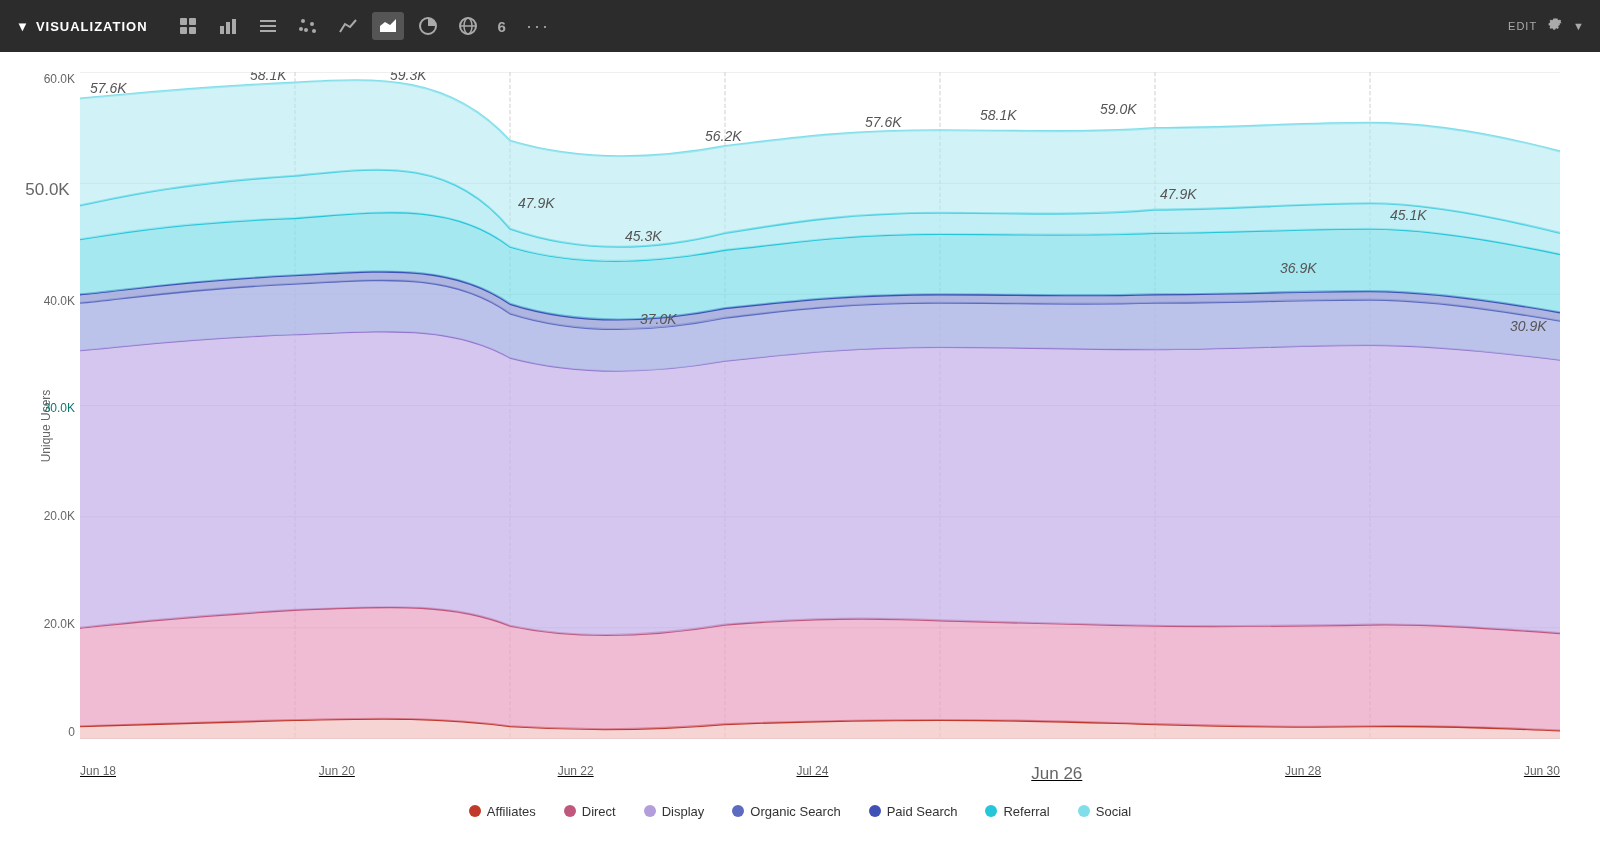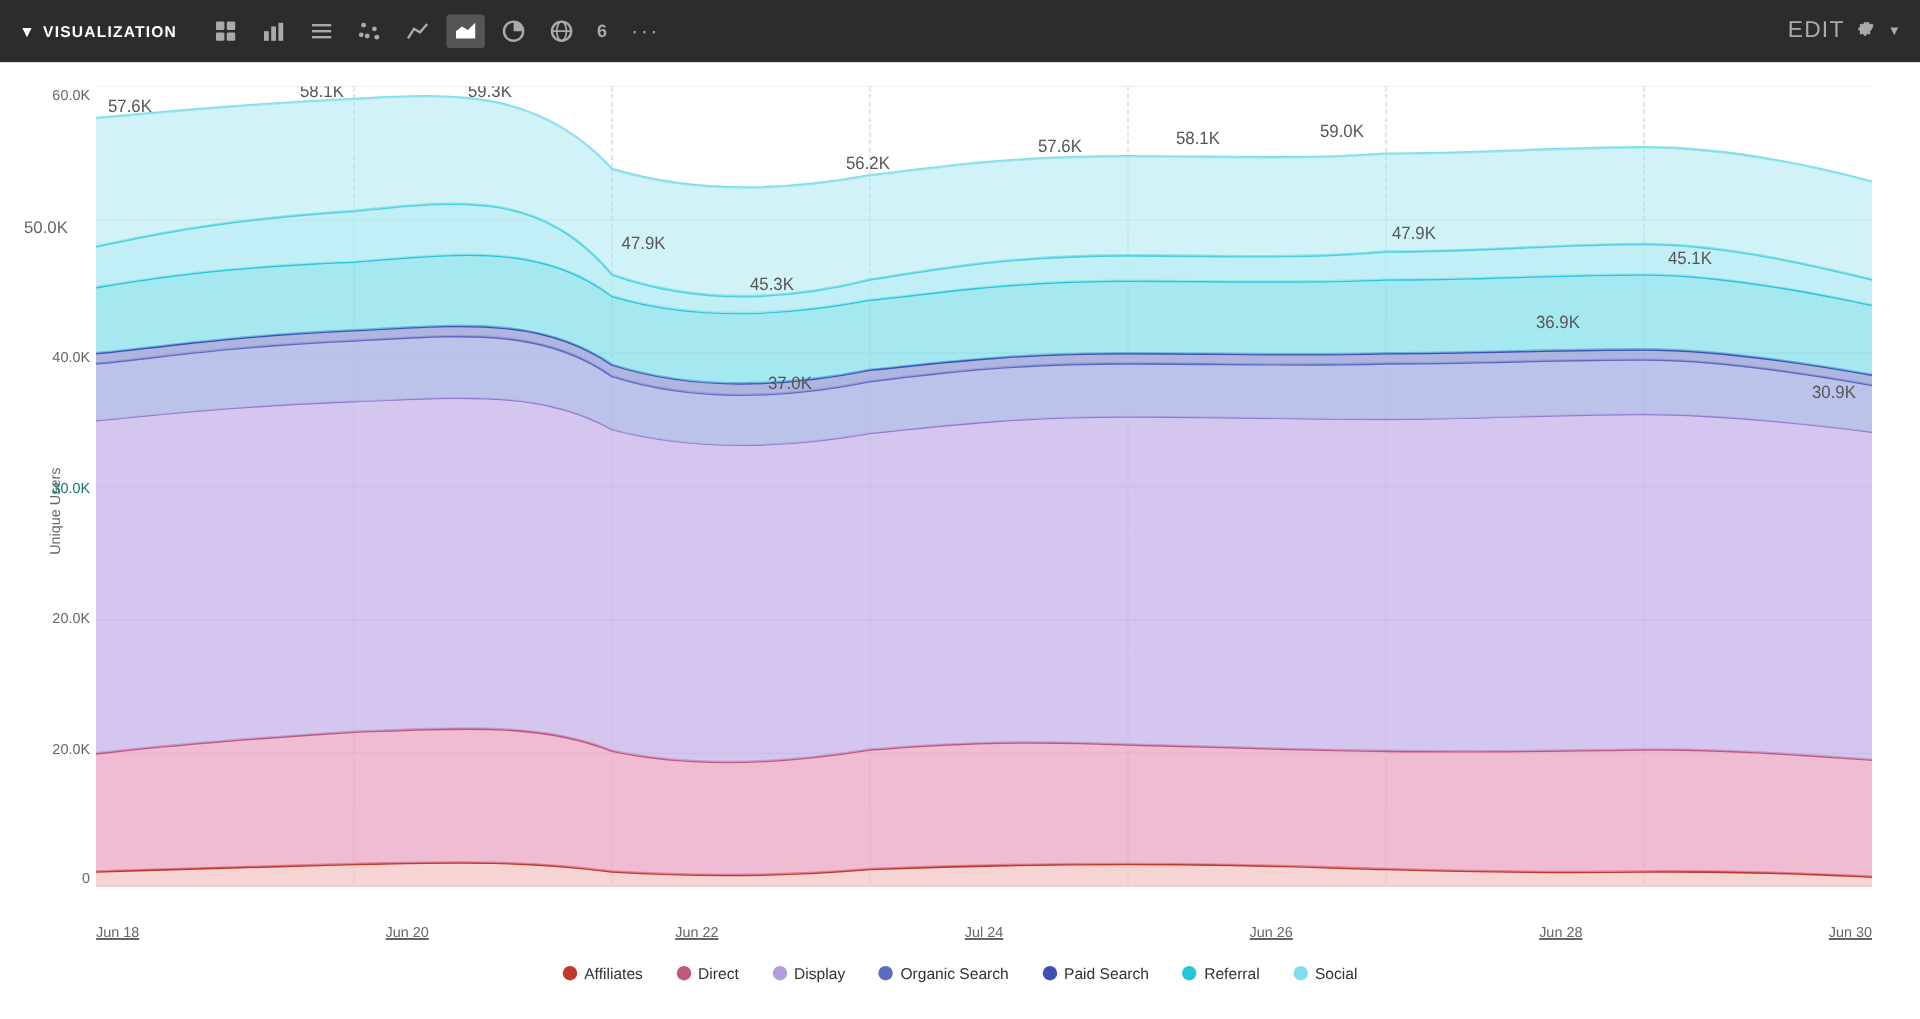--- a/index.html
+++ b/index.html
@@ -42,21 +42,21 @@
     .toolbar-right {
       margin-left: auto;
       display: flex;
       align-items: center;
       gap: 8px;
       color: #aaa;
       font-size: 13px;
     }
     .edit-btn {
       color: #aaa;
-      font-size: 19px;
+      font-size: 11px;
       letter-spacing: 1px;
       cursor: pointer;
     }
     .gear-btn {
       cursor: pointer;
       font-size: 16px;
     }
 
     .chart-container {
       background: #fff;
@@ -82,20 +82,21 @@
       color: #666;
       white-space: nowrap;
     }
 
     .chart-svg-wrapper {
       position: absolute;
       top: 20px;
       left: 80px;
       right: 40px;
       bottom: 60px;
+      font-style: italic;
     }
 
     .legend {
       height: 50px;
       display: flex;
       align-items: center;
       justify-content: center;
       gap: 28px;
       padding-bottom: 26px;
     }
@@ -318,34 +319,34 @@
         <text x="1200" y="190" font-size="14" fill="#555" font-family="Arial">36.9K</text>
 
         <text x="1310" y="140" font-size="14" fill="#555" font-family="Arial">45.1K</text>
 
         <text x="1430" y="245" font-size="14" fill="#555" font-family="Arial">30.9K</text>
       </svg>
     </div>
 
     <div style="position:absolute; left:20px; top:20px; bottom:60px; display:flex; flex-direction:column; justify-content:space-between; width:55px;">
       <span style="font-size:12px;color:#666;text-align:right;display:block;">60.0K</span>
-      <span style="font-size:14px;color:#666;text-align:left;display:block;">50.0K</span>
+      <span style="font-size:17px;color:#666;text-align:center;display:block;">50.0K</span>
       <span style="font-size:12px;color:#666;text-align:right;display:block;">40.0K</span>
       <span style="font-size:12px;color:#0f766e;text-align:right;display:block;">30.0K</span>
       <span style="font-size:12px;color:#666;text-align:right;display:block;">20.0K</span>
       <span style="font-size:12px;color:#666;text-align:right;display:block;">20.0K</span>
       <span style="font-size:12px;color:#666;text-align:right;display:block;">0</span>
     </div>
 
     <div style="position:absolute; bottom:15px; left:80px; right:40px; display:flex; justify-content:space-between;text-decoration:underline;">
       <span style="font-size:12px;color:#666;">Jun 18</span>
       <span style="font-size:12px;color:#666;">Jun 20</span>
       <span style="font-size:12px;color:#666;">Jun 22</span>
       <span style="font-size:12px;color:#666;">Jul 24</span>
-      <span style="font-size:12px;color:#666;">Jun 26</span>
+      <span style="font-size:17px;color:#666;">Jun 26</span>
       <span style="font-size:12px;color:#666;">Jun 28</span>
       <span style="font-size:12px;color:#666;">Jun 30</span>
     </div>
   </div>
 
   <div class="legend">
     <div class="legend-item">
       <div class="legend-dot" style="background:#c0392b;"></div>
       <span>Affiliates</span>
     </div>

